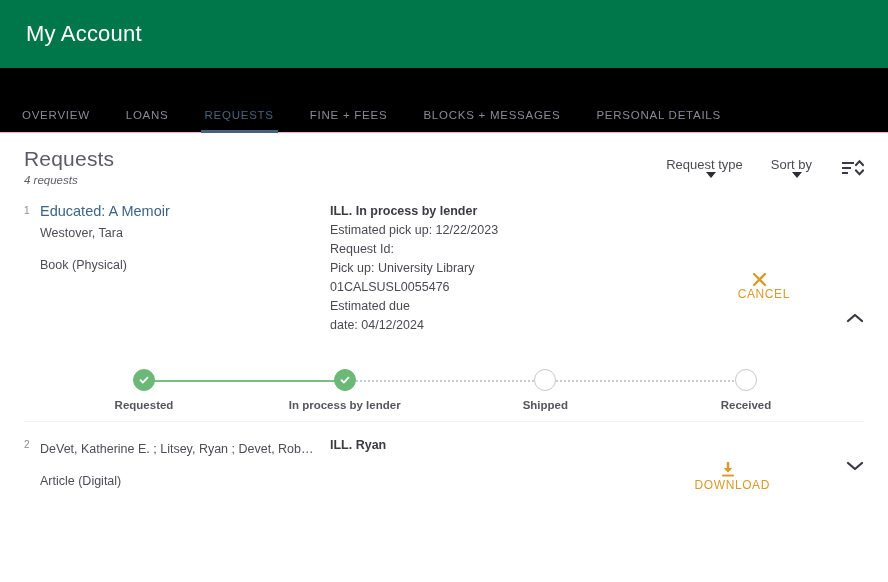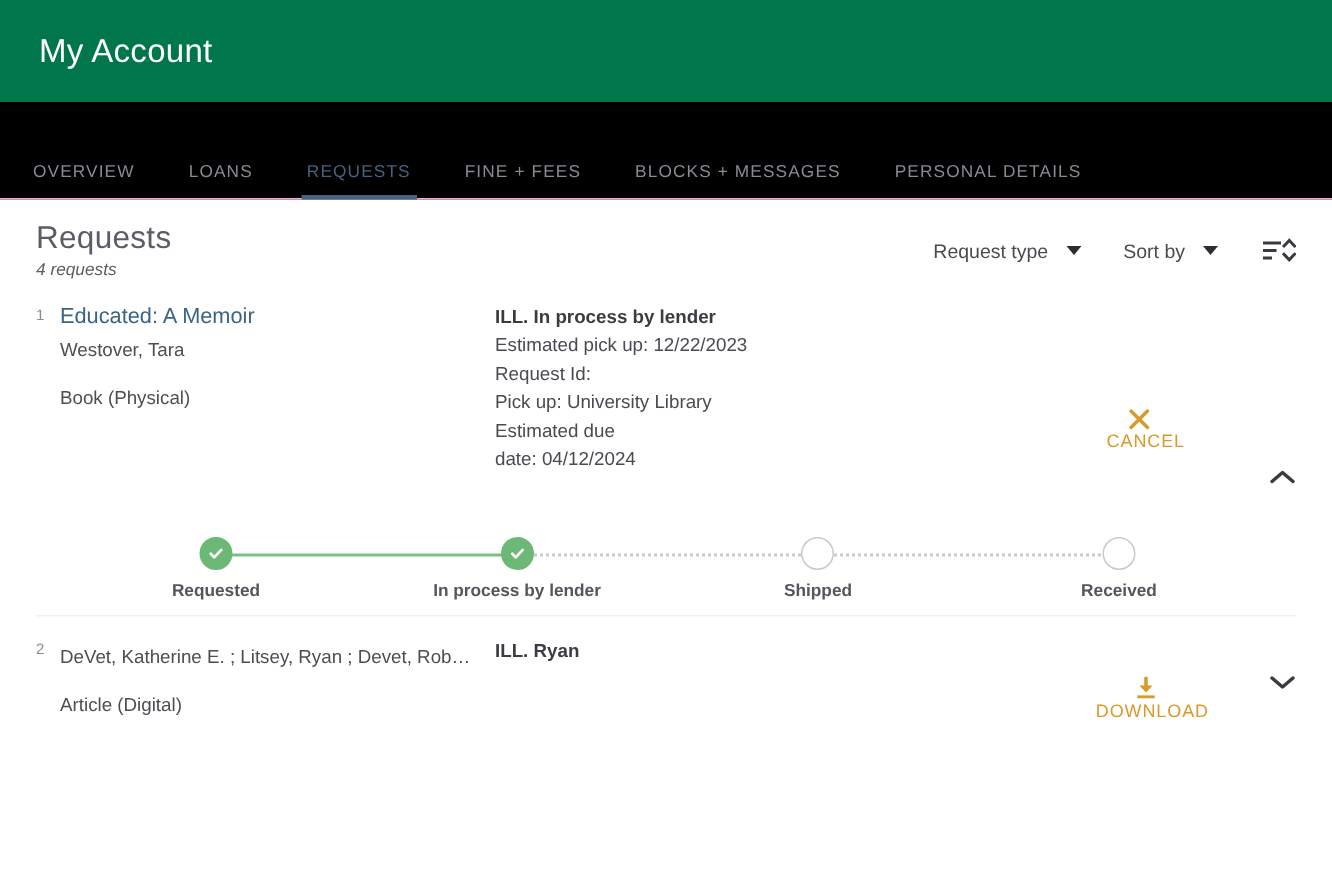--- a/index.html
+++ b/index.html
@@ -99,20 +99,21 @@
     padding-top: 10px;
   }
   .ctrl {
     display: flex;
     align-items: center;
     font-size: 13px;
     color: #4a4a52;
     margin-left: 28px;
     cursor: pointer;
     white-space: nowrap;
+    flex-direction: column;
   }
   .ctrl .caret {
     margin-left: 12px;
     width: 0; height: 0;
     border-left: 5px solid transparent;
     border-right: 5px solid transparent;
     border-top: 6px solid #2c2c33;
   }
   .sort-icon-btn {
     margin-left: 30px;
@@ -322,20 +323,21 @@
   <div class="row-main">
     <div class="item-title">Educated: A Memoir</div>
     <div class="item-author">Westover, Tara</div>
     <div class="item-format">Book (Physical)</div>
   </div>
   <div class="row-details">
     <div class="detail-status">ILL. In process by lender</div>
     <div class="detail-line">Estimated pick up: 12/22/2023</div>
     <div class="detail-line">Request Id:</div>
     <div class="detail-line">Pick up: University Library</div>
+    <div class="detail-line">01CALSUSL0055476</div>
     <div class="detail-line">Estimated due</div>
     <div class="detail-line">date: 04/12/2024</div>
   </div>
   <div class="row-actions">
     <div class="action-btn" style="margin-top:70px; margin-right:48px;">
       <span class="act-ico">
         <svg width="15" height="15" viewBox="0 0 15 15">
           <path d="M2 2 L13 13 M13 2 L2 13" stroke="#d99a2b" stroke-width="2.3" stroke-linecap="round"></path>
         </svg>
       </span>
@@ -380,21 +382,21 @@
 <div class="request-row" style="padding-top:14px;">
   <div class="row-index">2</div>
   <div class="row-main">
     <div class="item-author">DeVet, Katherine E. ; Litsey, Ryan ; Devet, Rob…</div>
     <div class="item-format">Article (Digital)</div>
   </div>
   <div class="row-details">
     <div class="detail-status">ILL. Ryan</div>
   </div>
   <div class="row-actions">
-    <div class="action-btn" style="margin-top:26px; margin-right:32px;">
+    <div class="action-btn" style="margin-top:26px; margin-right:68px;">
       <span class="act-ico">
         <svg width="14" height="16" viewBox="0 0 14 16">
           <path d="M7 1 L7 8.5" stroke="#d99a2b" stroke-width="2.4" stroke-linecap="round"></path>
           <path d="M2.6 6 L7 10.6 L11.4 6 Z" fill="#d99a2b"></path>
           <rect x="1.2" y="12.6" width="11.6" height="1.9" fill="#d99a2b"></rect>
         </svg>
       </span>
       <span>DOWNLOAD</span>
     </div>
     <div class="expander" style="margin-top:24px;">

